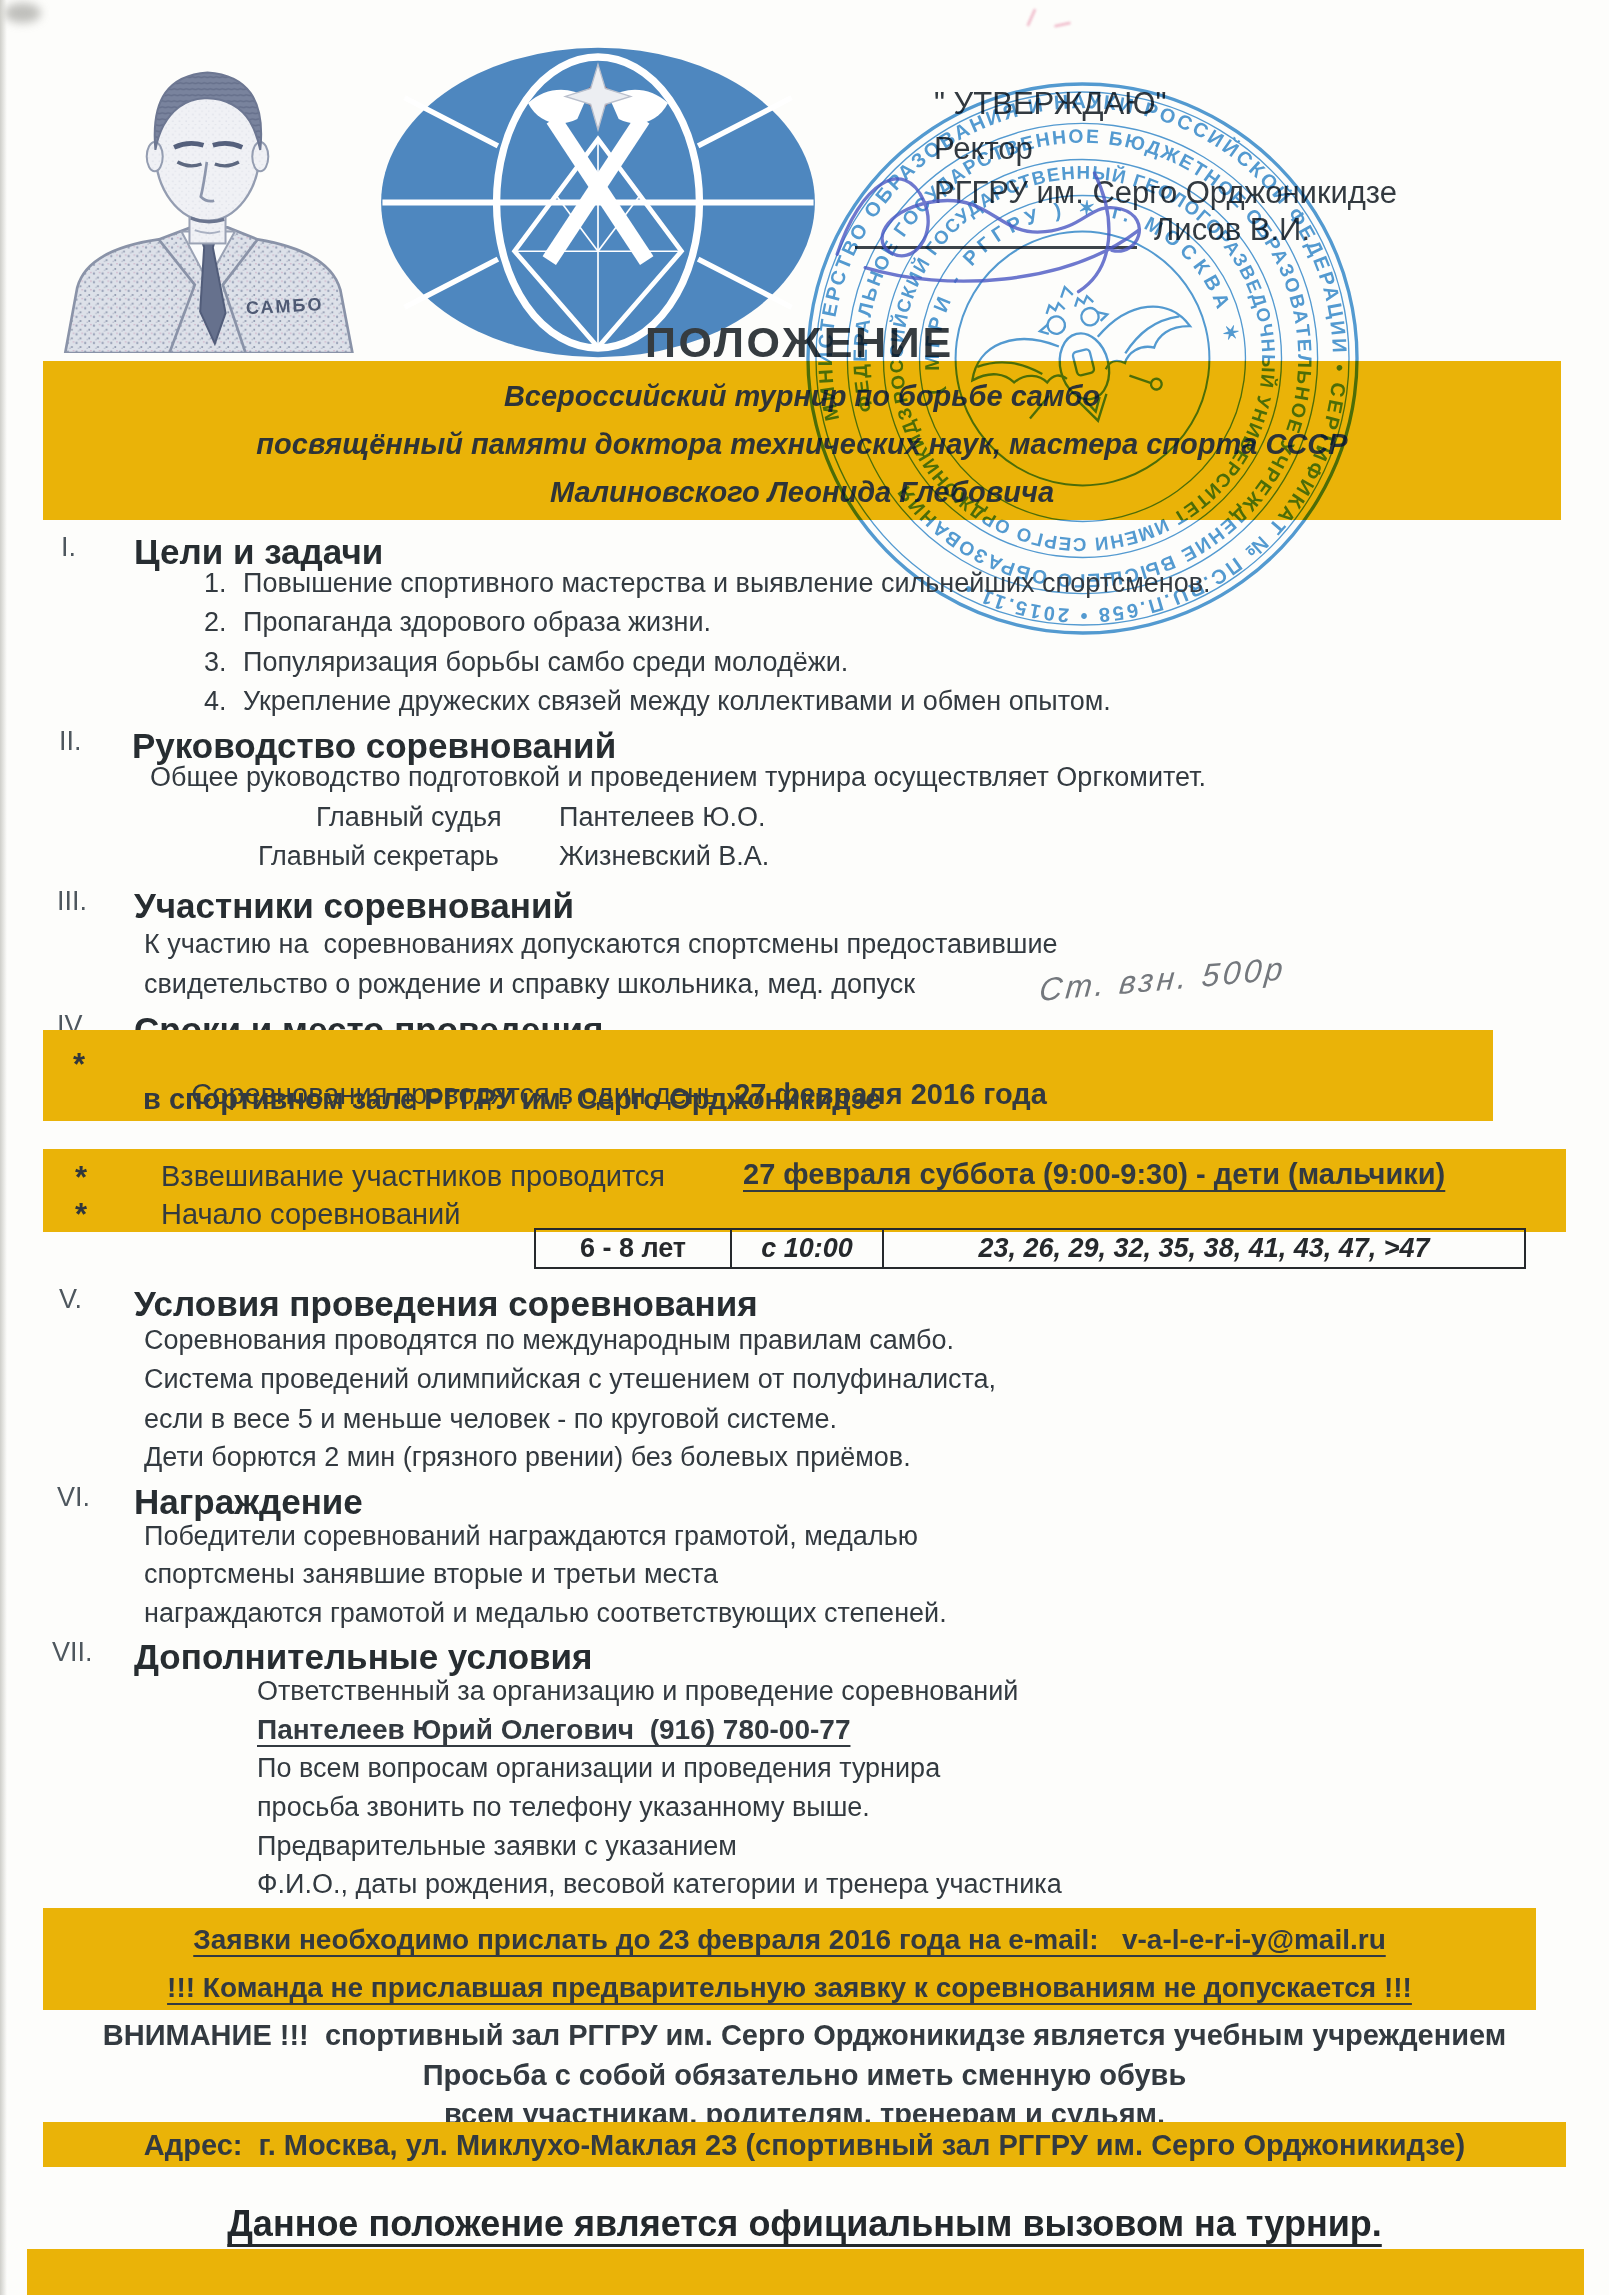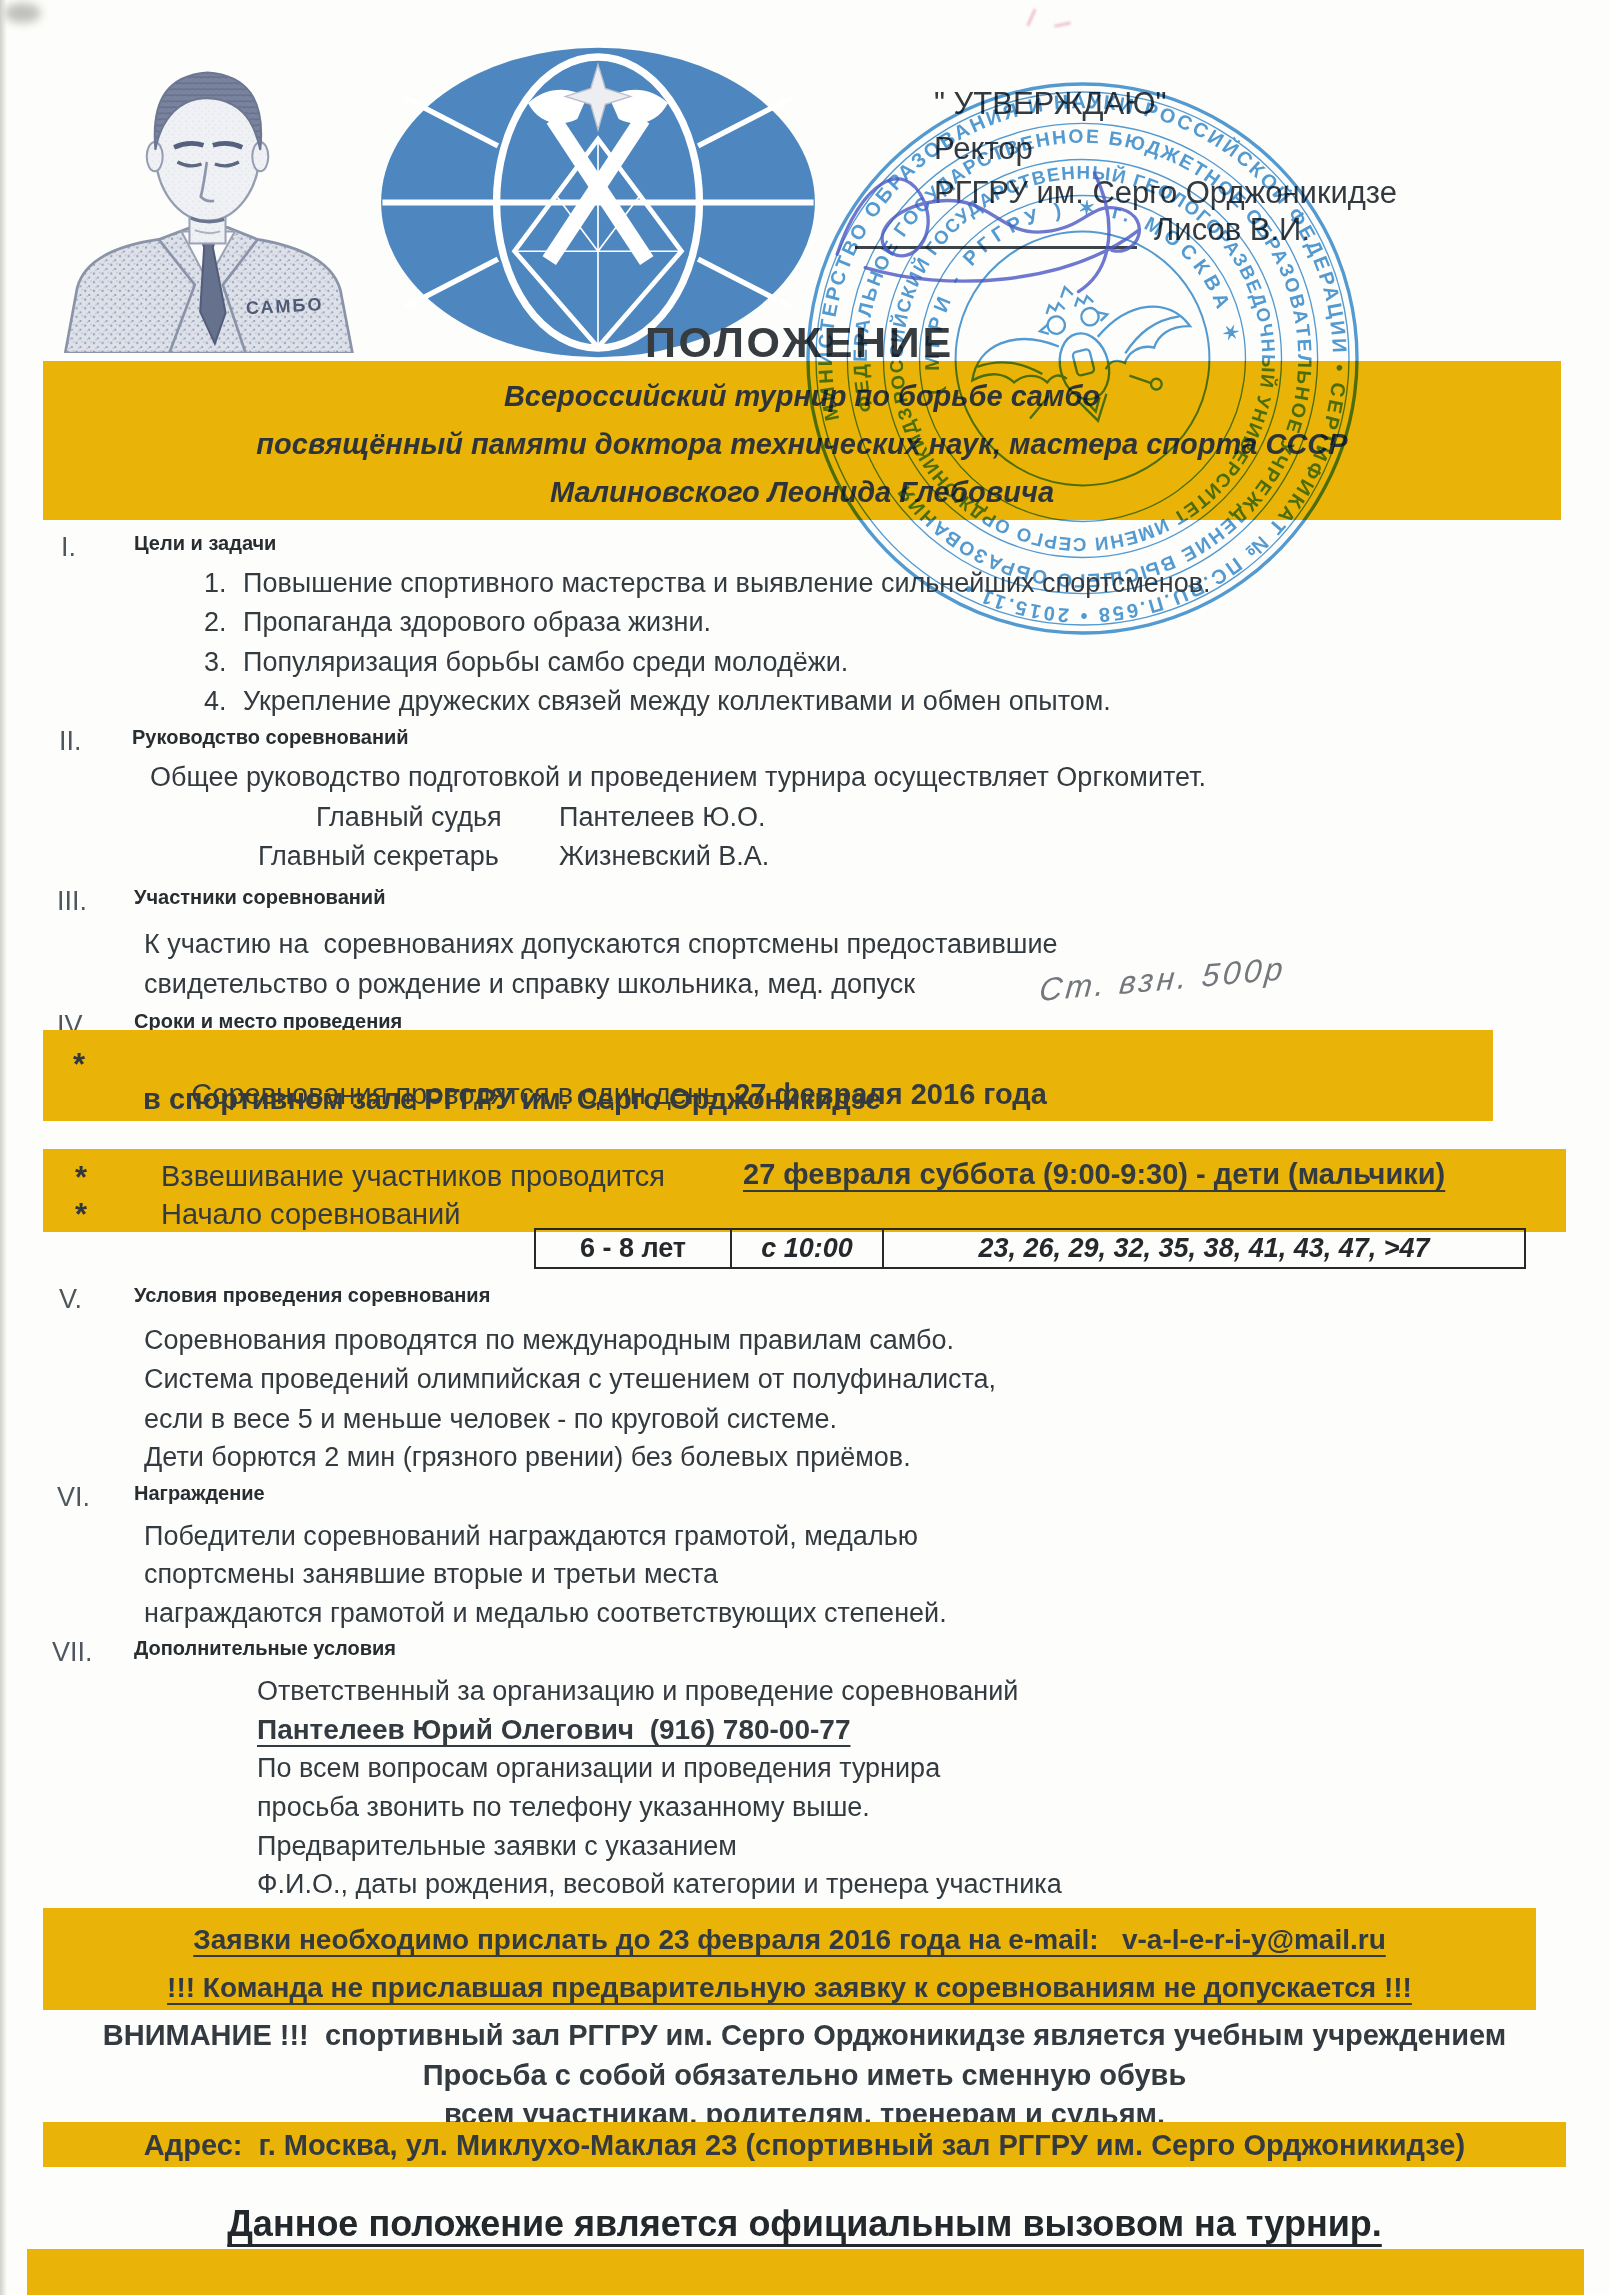--- a/index.html
+++ b/index.html
@@ -2,21 +2,21 @@
 <html style="font-size:10.7px"><head>
 <meta charset="utf-8">
 <style>
   html,body{margin:0;padding:0;background:#e9e9e6;}
   .page{position:relative;width:1609px;height:2295px;background:#fdfdfb;overflow:hidden;
         font-family:"Liberation Sans",sans-serif;color:#31373c;}
   .page::before{content:"";position:absolute;left:0;top:0;bottom:0;width:6.7px;
         background:linear-gradient(90deg,#cfcfca,rgba(255,255,255,0));z-index:9;}
   .abs{position:absolute;}
   .t{position:absolute;font-size:27px;color:#333a40;white-space:pre;line-height:1.15;}
-  .h{font-size:20px;font-weight:bold;color:#272d31;}
+  .h{font-size:35px;font-weight:bold;color:#272d31;}
   .rn{font-size:27px;color:#4e575e;}
   .b{font-weight:bold;}
   .it{font-style:italic;}
   .ul{text-decoration:underline;text-decoration-thickness:2px;text-underline-offset:6px;}
   .ctr{text-align:center;}
   .band{position:absolute;background:#eab308;}
   .star{font-size:31px;font-weight:bold;color:#31373c;}
   .wtab{position:absolute;display:flex;border:2.7px solid #26292c;margin-top:40px;}
   .wc{display:flex;align-items:center;justify-content:center;font-weight:bold;
       font-size:27px;color:#26292c;white-space:pre;}

